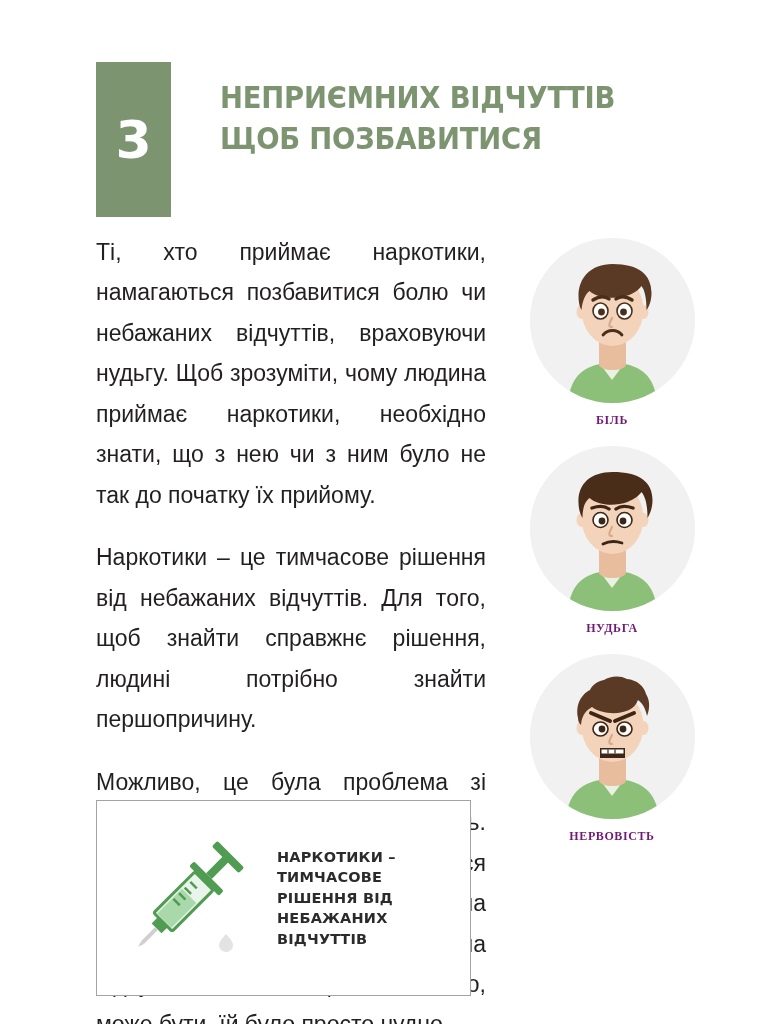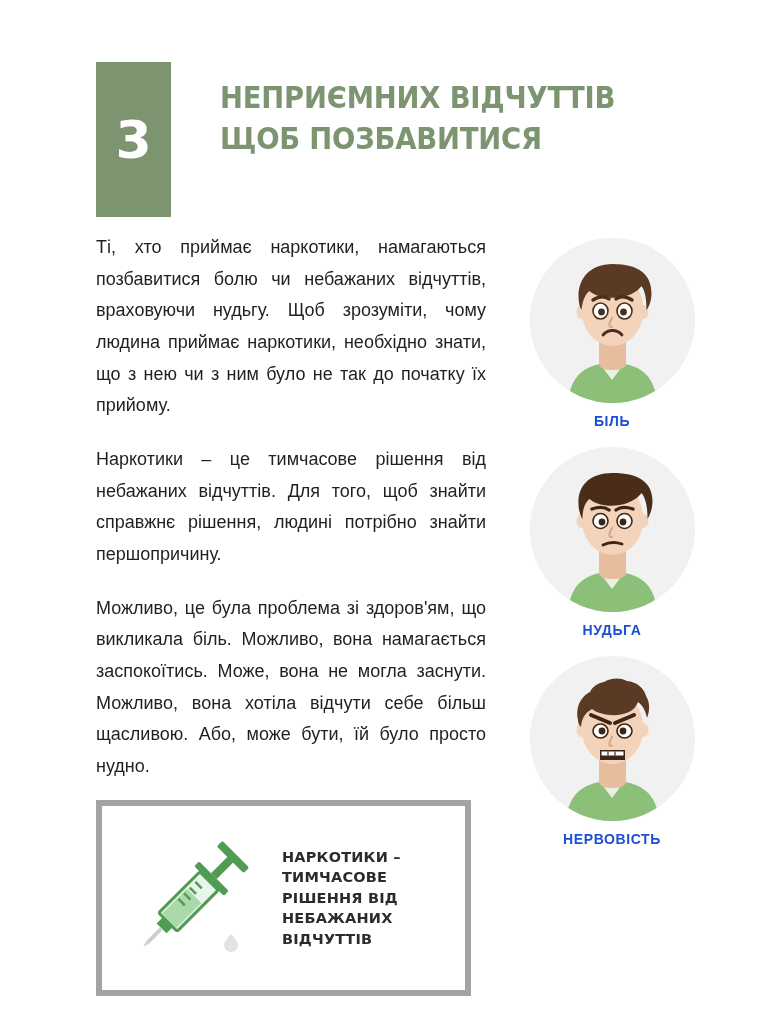--- a/index.html
+++ b/index.html
@@ -61,35 +61,35 @@
 
   
   .text-col {
     position: absolute;
     left: 96px;
     top: 232px;
     width: 390px;
   }
   .para {
     color: #231f20;
-    font-size: 18px;
+    font-size: 23px;
     line-height: 1.76;
     text-align: justify;
     margin: 0 0 22px 0;
   }
   .para:last-child { margin-bottom: 0; }
 
   
   .callout {
     position: absolute;
     left: 96px;
     top: 800px;
     width: 375px;
     height: 196px;
-    border: 6px solid #a3a3a3;
+    border: 1px solid #a3a3a3;
     background: #ffffff;
   }
   .callout-inner {
     display: flex;
     align-items: center;
     height: 100%;
   }
   .syringe-wrap {
     width: 180px;
     display: flex;
@@ -124,26 +124,26 @@
     width: 165px;
     height: 165px;
     margin: 0 auto;
     border-radius: 50%;
     background: #f1f1f1;
     overflow: hidden;
   }
   .face-caption {
     margin-top: 10px;
     text-align: center;
-    color: #1d4ed8;
-    font-size: 14px;
+    color: #701a75;
+    font-size: 12px;
     font-weight: bold;
     letter-spacing: 0.6px;
     text-transform: uppercase;
-    font-family: Liberation Sans, sans-serif;
+    font-family: Liberation Serif, serif;
   }
   svg { display: block; }
 </style>
 </head>
 <body>
 
 <div class="page">
 
   <div class="header">
     <div class="chapter-badge">3</div>

